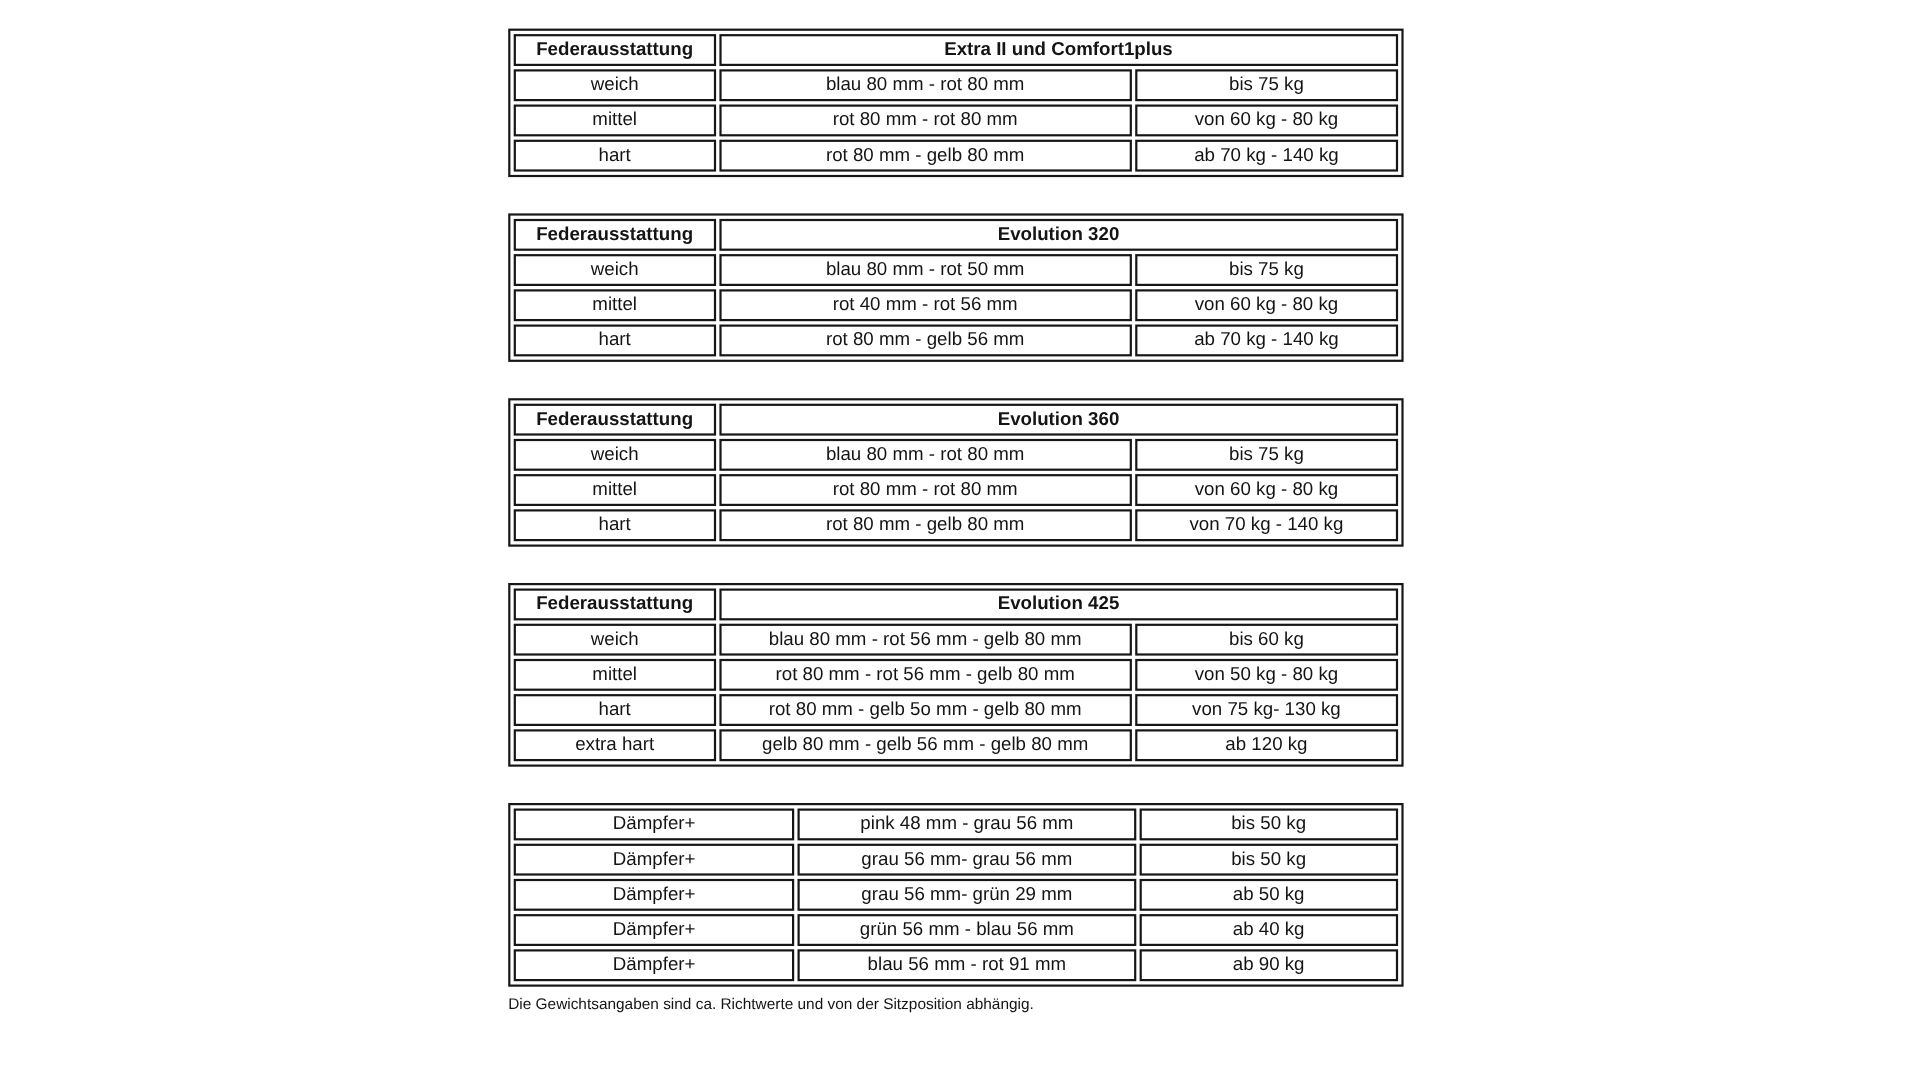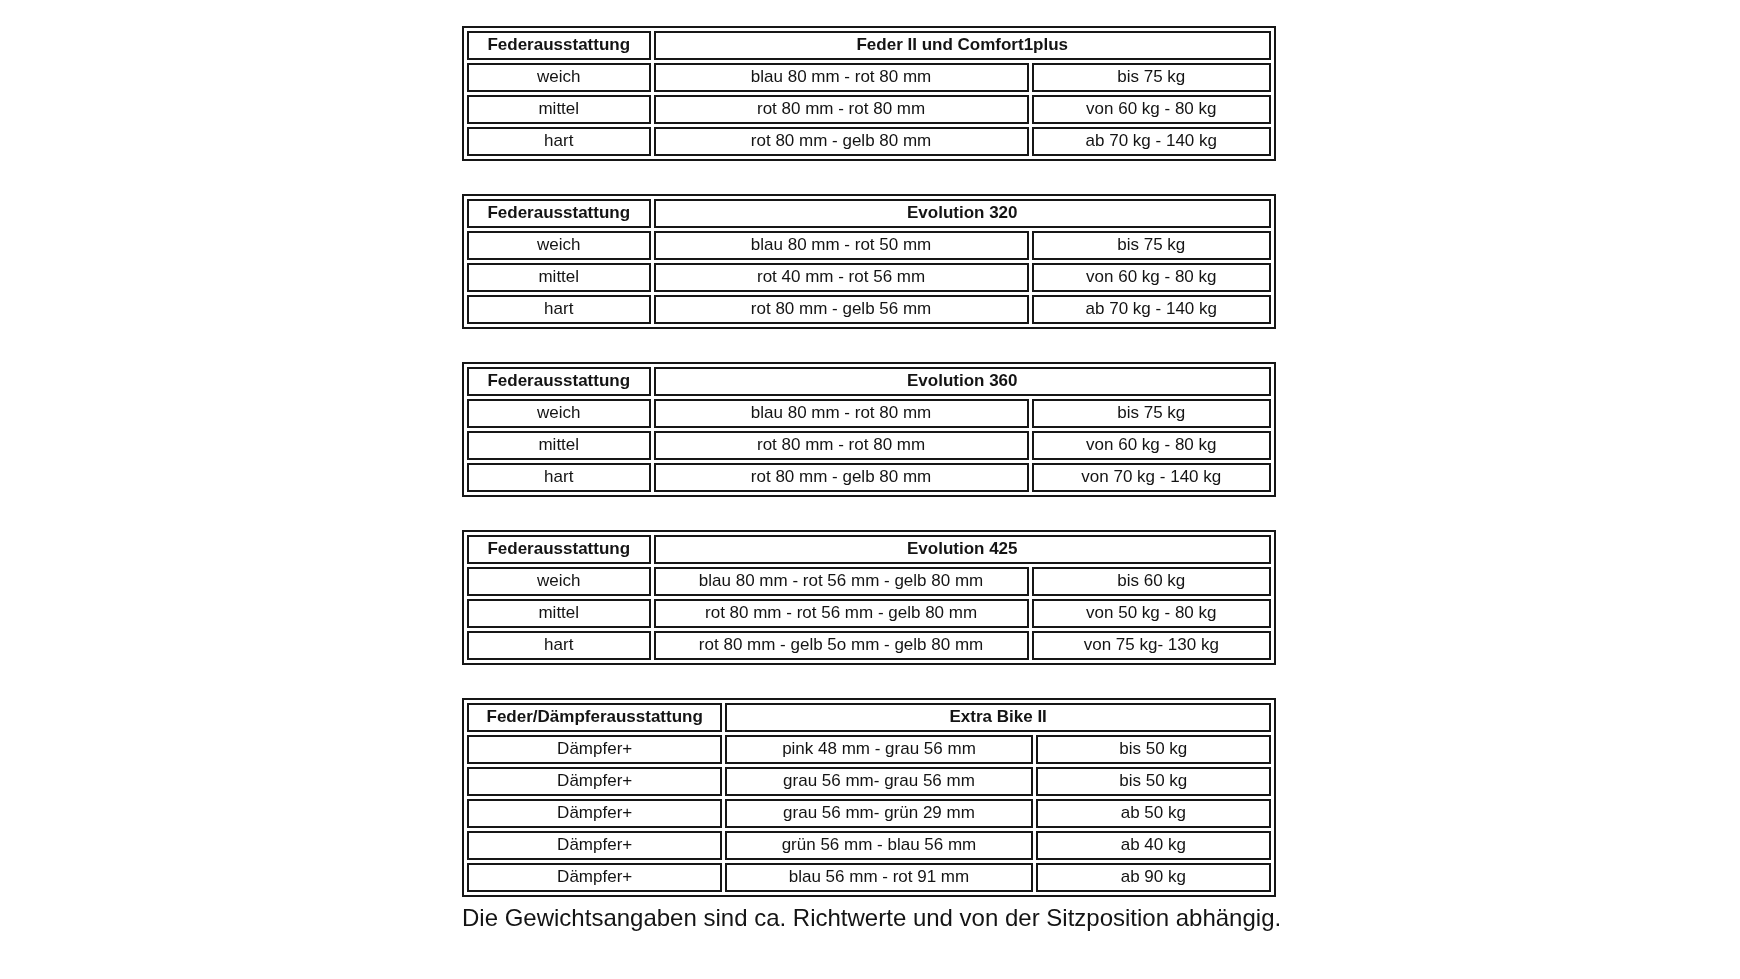--- a/index.html
+++ b/index.html
@@ -45,42 +45,42 @@
     line-height: 1.1;
     white-space: nowrap;
     overflow: hidden;
     background: #ffffff;
     font-weight: normal;
   }
   table.spec-table th {
     font-weight: bold;
   }
   .footer-note {
-    font-size: 24px;
+    font-size: 14px;
     color: #141414;
     text-align: left;
     white-space: nowrap;
   }
 </style>
 </head>
 <body>
 
 <div class="canvas">
   <div class="content">
     <div id="tables">
         <table class="spec-table">
           <colgroup>
             <col style="width: 23%;">
             <col style="width: 47%;">
             <col style="width: 30%;">
           </colgroup>
           <tbody>
             <tr>
               <th>Federausstattung</th>
-              <th colspan="2">Feder II und Comfort1plus</th>
+              <th colspan="2">Extra II und Comfort1plus</th>
             </tr>
             <tr>
               <td>weich</td>
               <td>blau 80 mm - rot 80 mm</td>
               <td>bis 75 kg</td>
             </tr>
             <tr>
               <td>mittel</td>
               <td>rot 80 mm - rot 80 mm</td>
               <td>von 60 kg - 80 kg</td>
@@ -166,34 +166,35 @@
             </tr>
             <tr>
               <td>mittel</td>
               <td>rot 80 mm - rot 56 mm - gelb 80 mm</td>
               <td>von 50 kg - 80 kg</td>
             </tr>
             <tr>
               <td>hart</td>
               <td>rot 80 mm - gelb 5o mm - gelb 80 mm</td>
               <td>von 75 kg- 130 kg</td>
+            </tr>
+            <tr>
+              <td>extra hart</td>
+              <td>gelb 80 mm - gelb 56 mm - gelb 80 mm</td>
+              <td>ab 120 kg</td>
             </tr>
           </tbody>
         </table>
         <table class="spec-table">
           <colgroup>
             <col style="width: 32%;">
             <col style="width: 38.5%;">
             <col style="width: 29.5%;">
           </colgroup>
           <tbody>
-            <tr>
-              <th>Feder/Dämpferausstattung</th>
-              <th colspan="2">Extra Bike II</th>
-            </tr>
             <tr>
               <td>Dämpfer+</td>
               <td>pink 48 mm - grau 56 mm</td>
               <td>bis 50 kg</td>
             </tr>
             <tr>
               <td>Dämpfer+</td>
               <td>grau 56 mm- grau 56 mm</td>
               <td>bis 50 kg</td>
             </tr>

